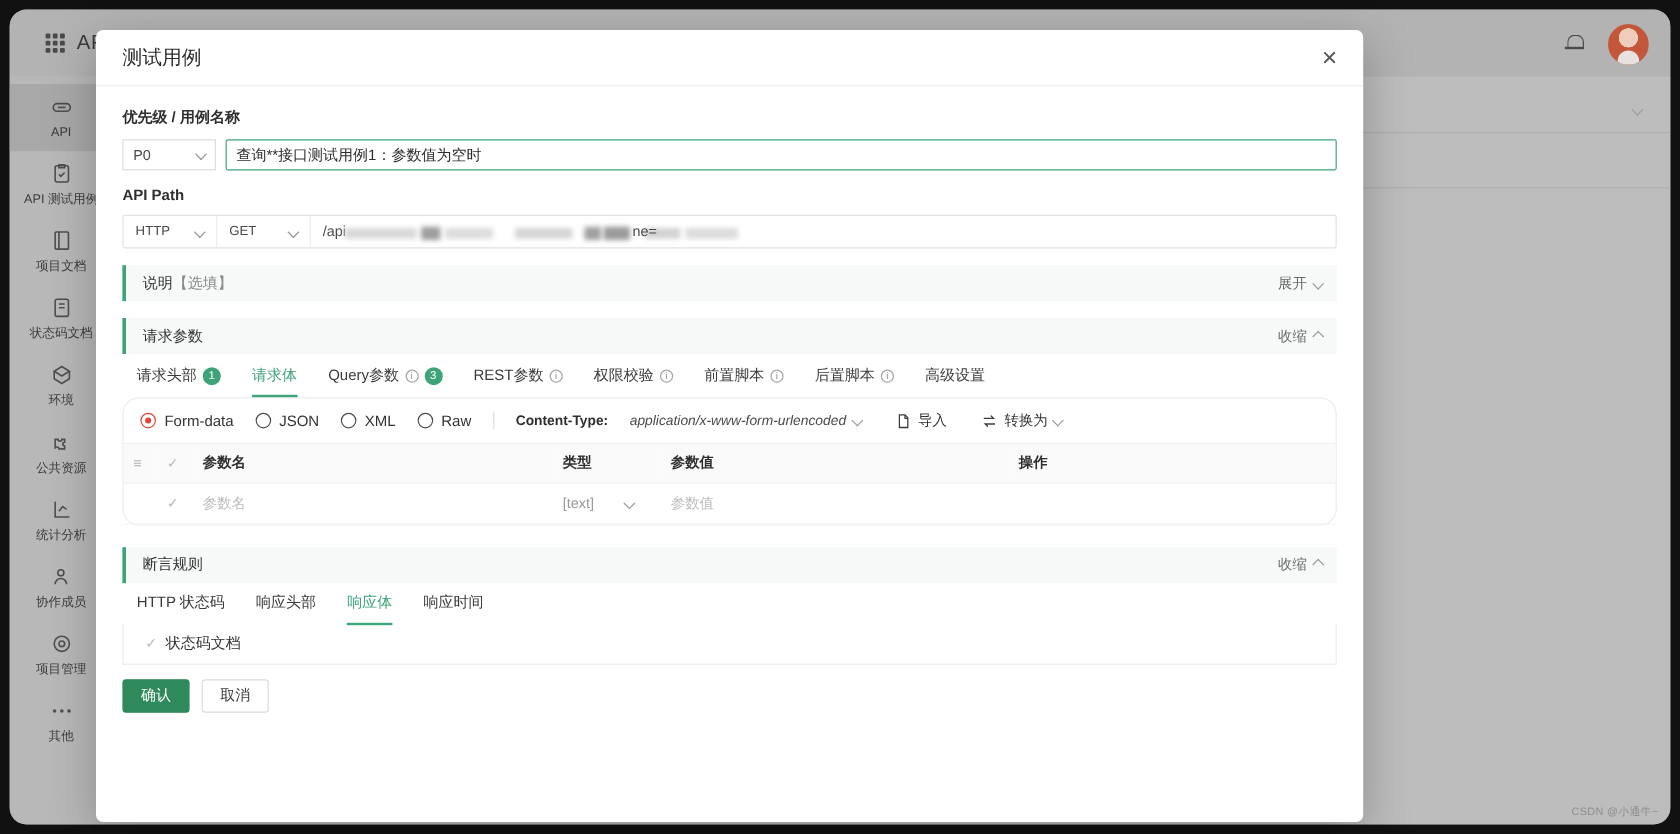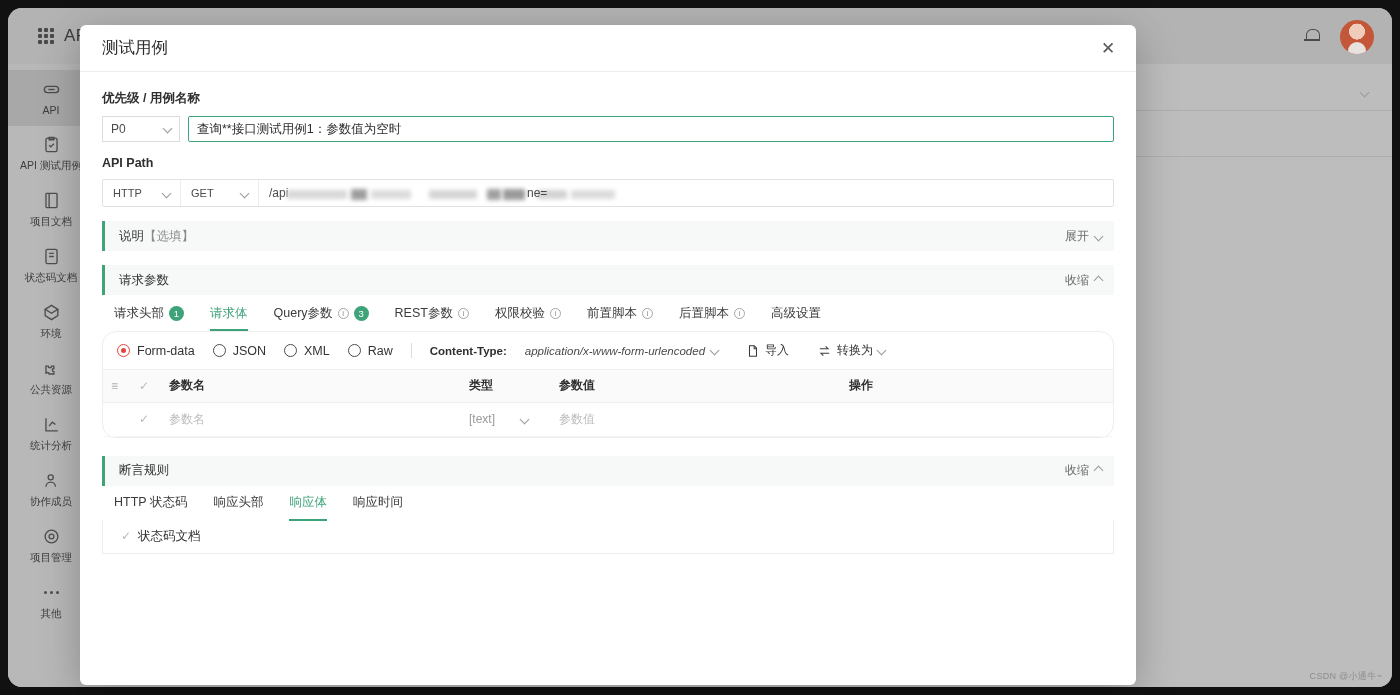--- a/index.html
+++ b/index.html
@@ -497,16 +497,20 @@
         </div>
       </div>
 
       <div class="assert-panel">
         <span class="assert-chk">
           <span class="chk">✓</span>
           <span>状态码文档</span>
         </span>
       </div>
 
+      <div class="footer-btns">
+        <button class="btn btn-primary">确认</button>
+        <button class="btn btn-default">取消</button>
+      </div>
 
     </div>
   </div>
 </div>
 
 </body></html>

